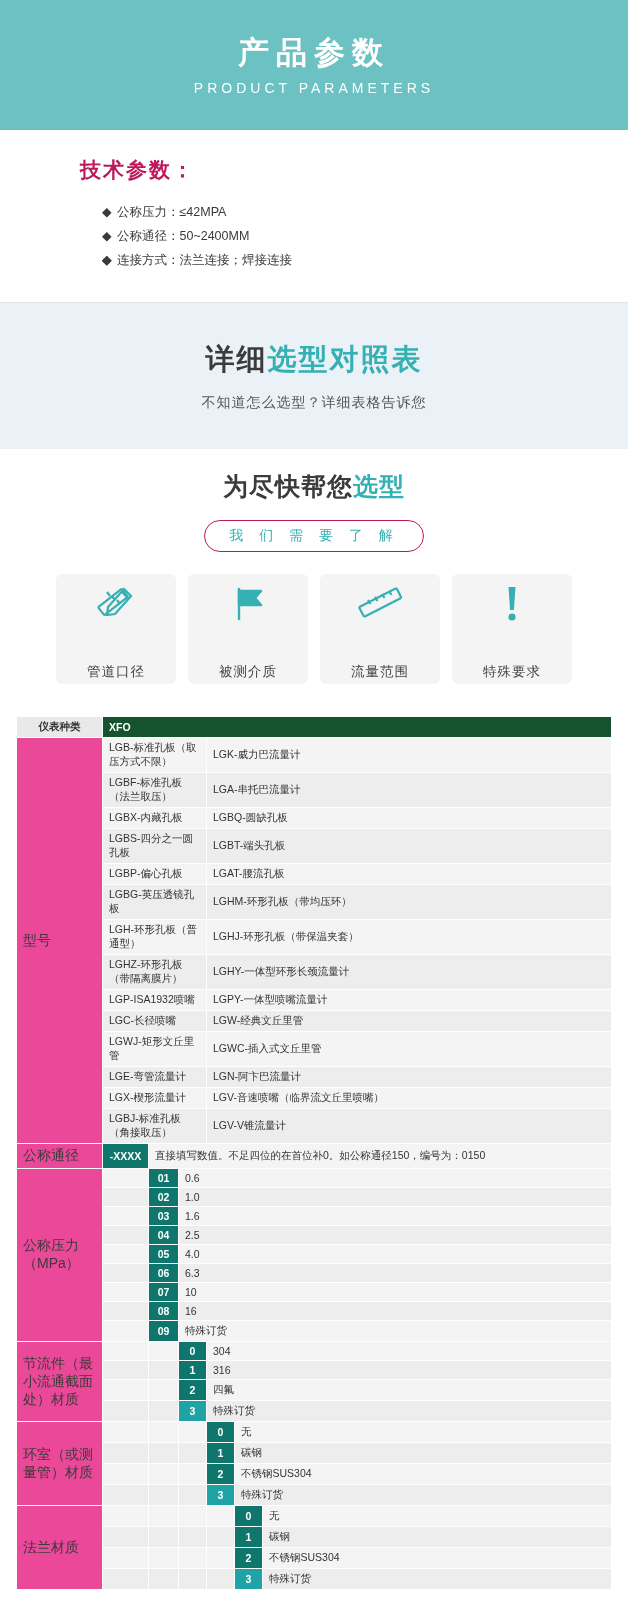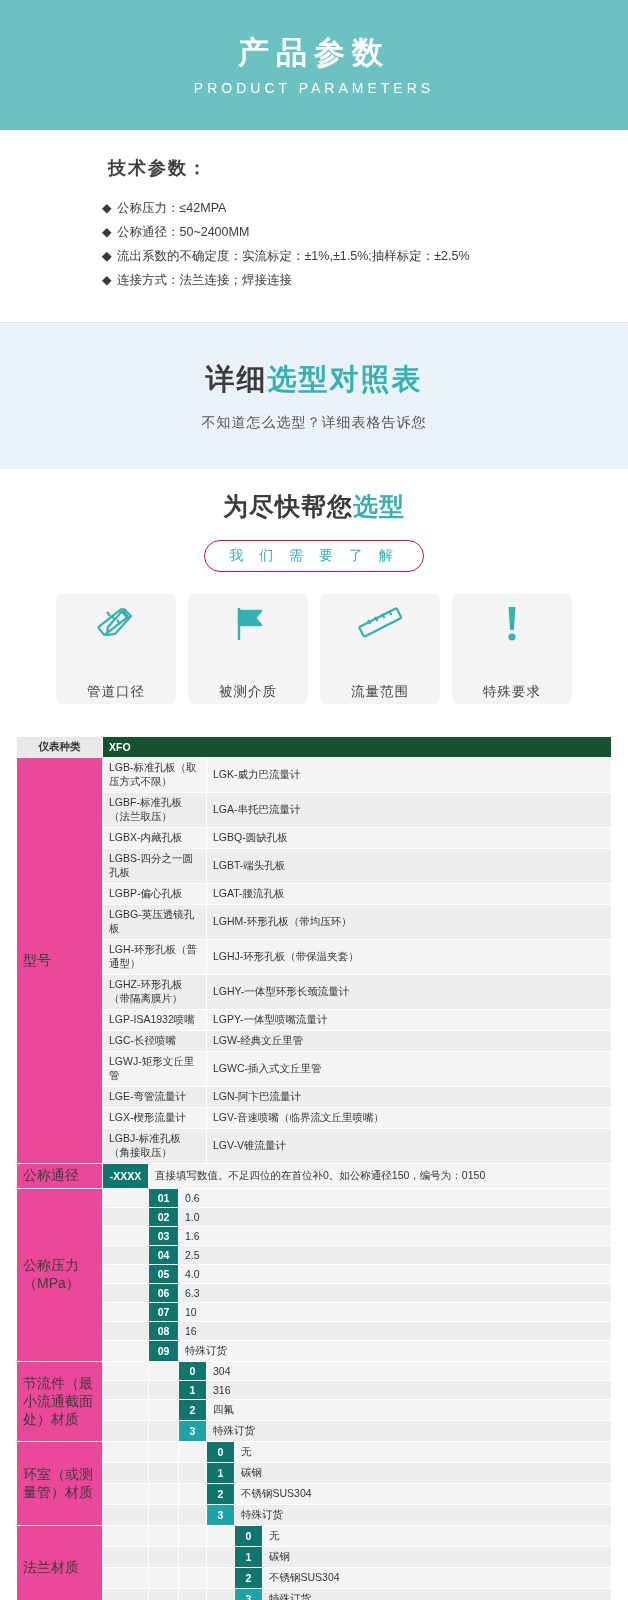--- a/index.html
+++ b/index.html
@@ -34,25 +34,25 @@
     margin-top:9px;
     font-weight:400;
   }
 
   
   .tech {
     padding:26px 0 28px 0;
     border-bottom:1px solid #e3e3e3;
   }
   .tech-title {
-    color:#404040;
-    font-size:18px;
+    color:#be185d;
+    font-size:21px;
     font-weight:700;
     letter-spacing:2px;
-    margin:0 0 18px 108px;
+    margin:0 0 18px 80px;
   }
   .tech-list {
     margin:0 40px 0 62px;
     font-size:12.5px;
     line-height:21px;
     color:#3a3a3a;
   }
   .tech-list li {
     list-style:none;
     margin-bottom:3px;
@@ -174,21 +174,21 @@
     <div class="banner-cn">产品参数</div>
     <div class="banner-en">PRODUCT PARAMETERS</div>
   </div>
 
   <div class="tech">
     <div class="tech-title">技术参数：</div>
     <ul class="tech-list">
       <li><span class="dia">◆</span><span>公称压力：≤42MPA</span></li>
       <li><span class="dia">◆</span><span>公称通径：50~2400MM</span></li>
       <li><span class="dia">◆</span></li>
-      <li><span class="dia">◆</span><span>流出系数的不确定度：实流标定：±1%,±1.5%;抽样标定：±2.5%</span></li>
+      <li><span class="dia">◆</span></li>
       <li><span class="dia">◆</span><span>连接方式：法兰连接；焊接连接</span></li>
     </ul>
   </div>
 
   <div class="blueband">
     <div class="bb-title"><span>详细</span><span class="accent">选型对照表</span></div>
     <div class="bb-sub">不知道怎么选型？详细表格告诉您</div>
   </div>
 
   <div class="selsec">

